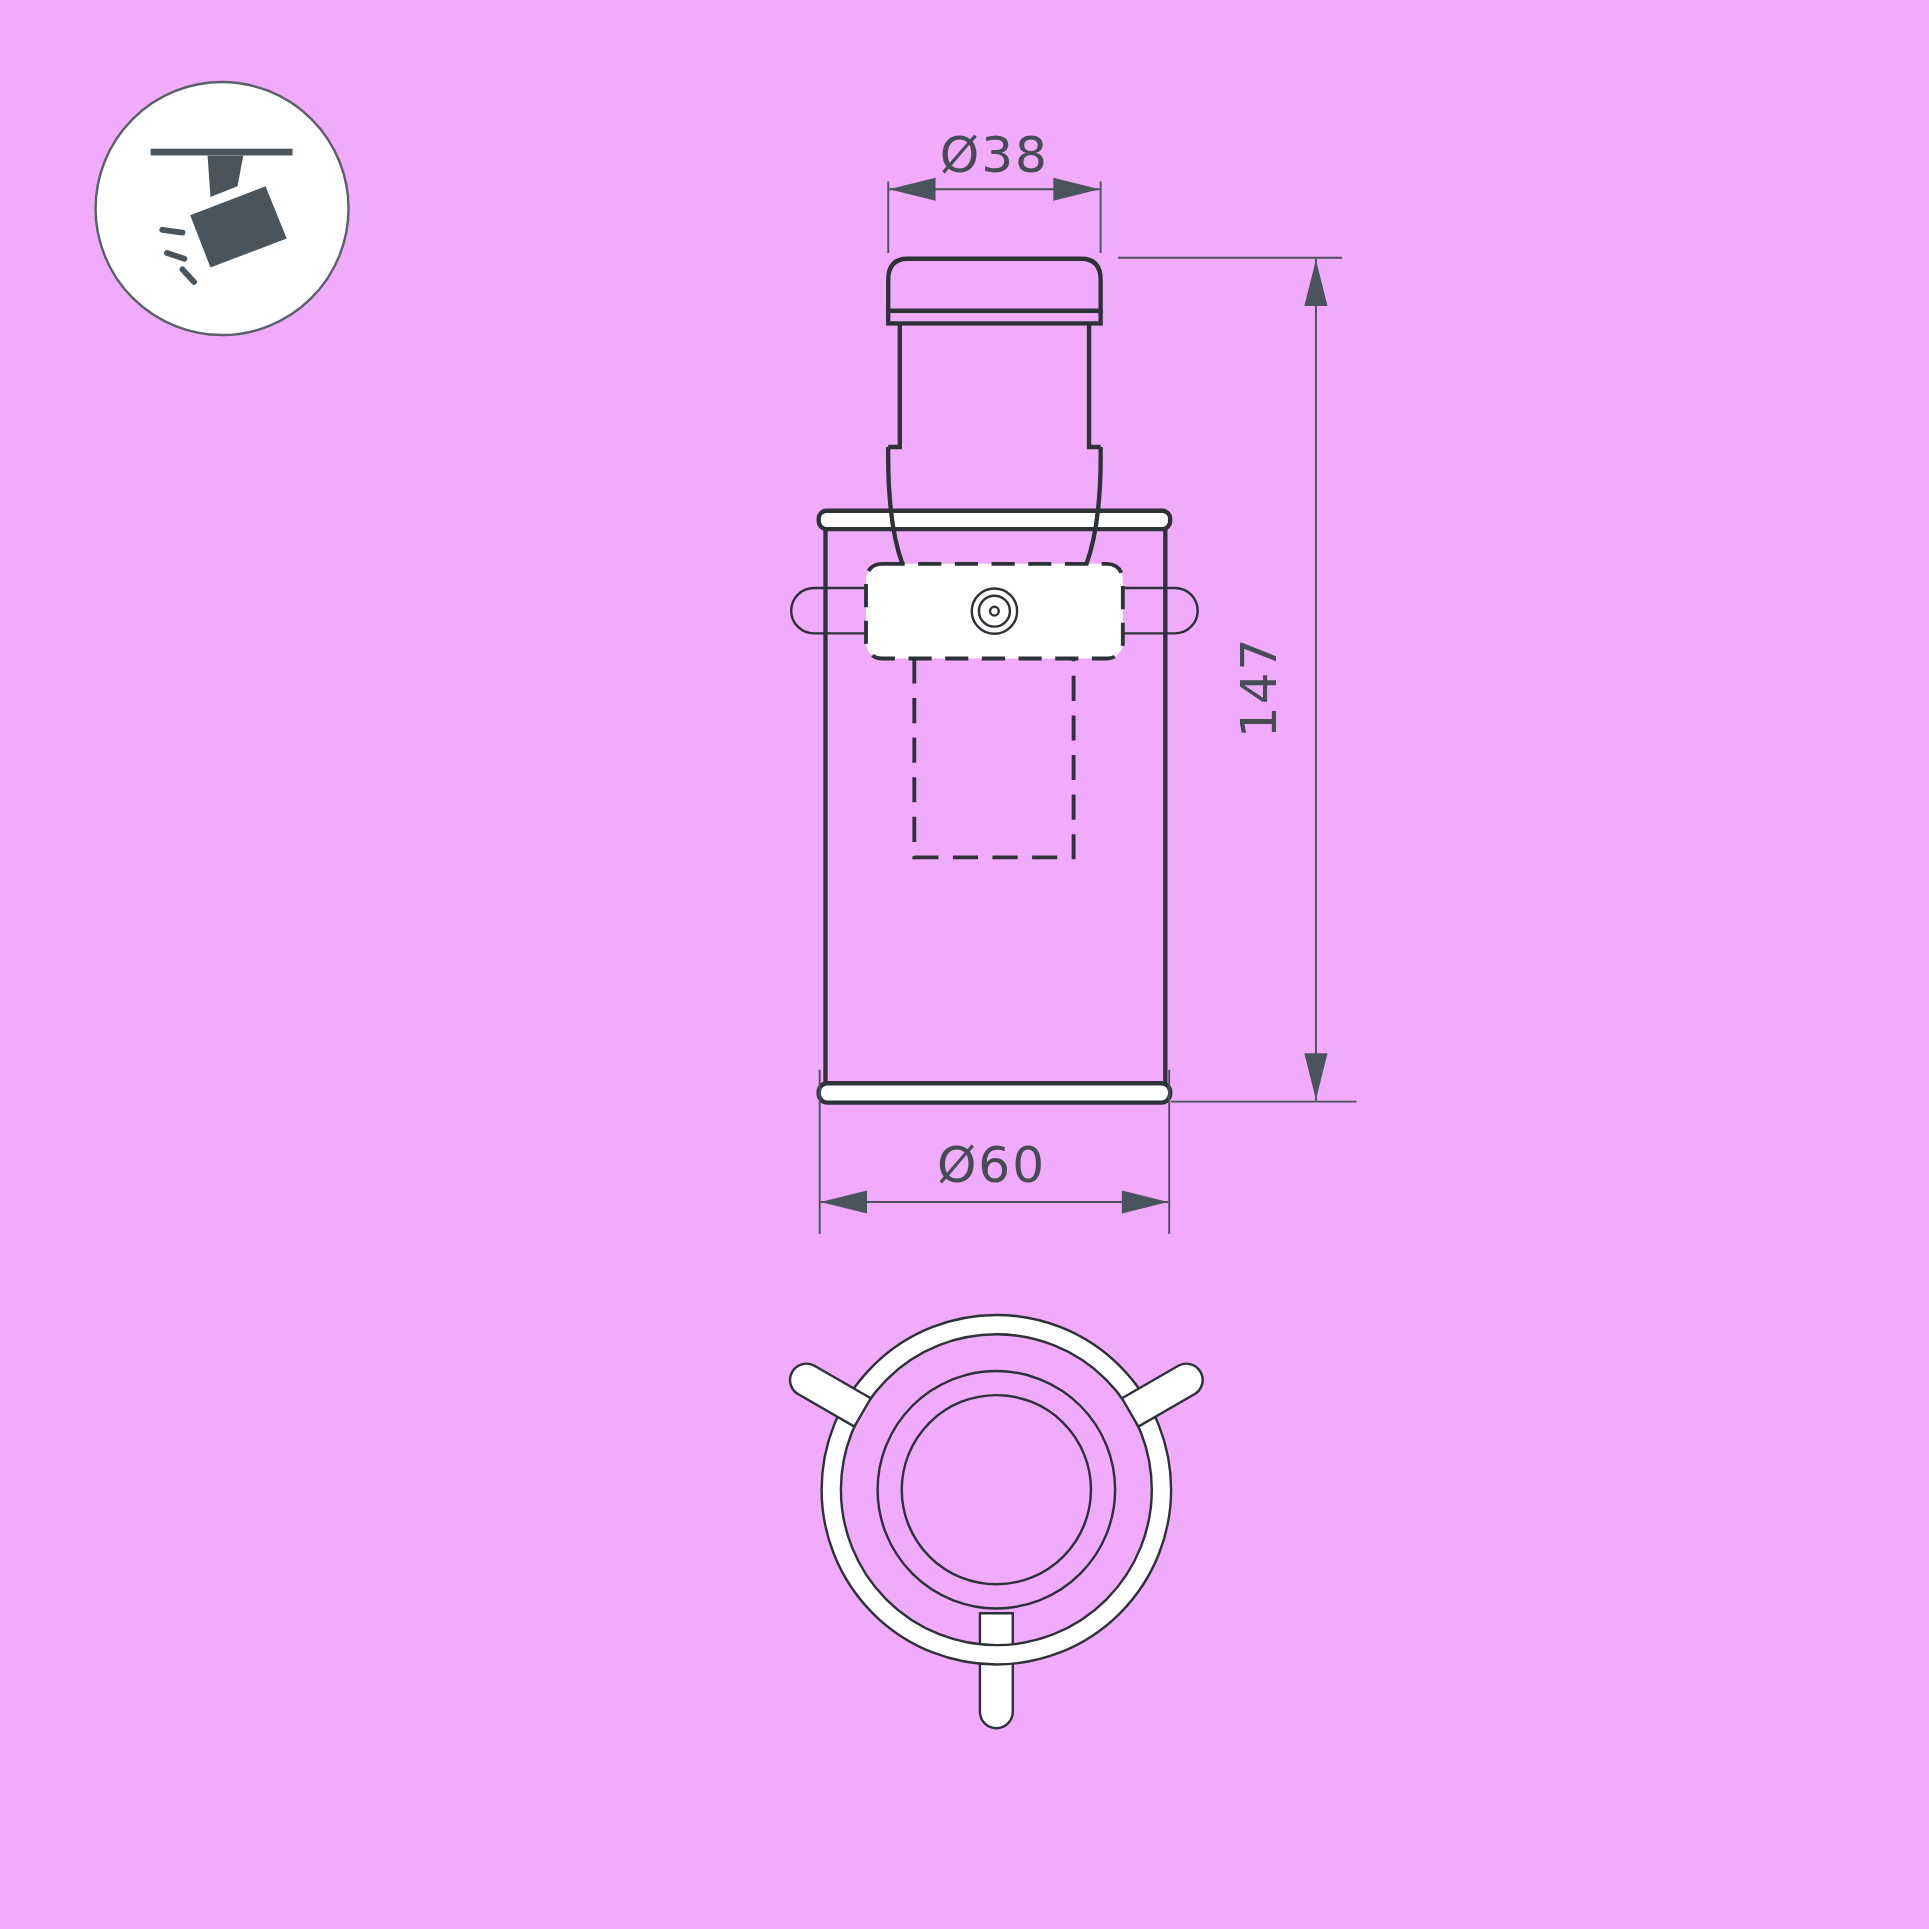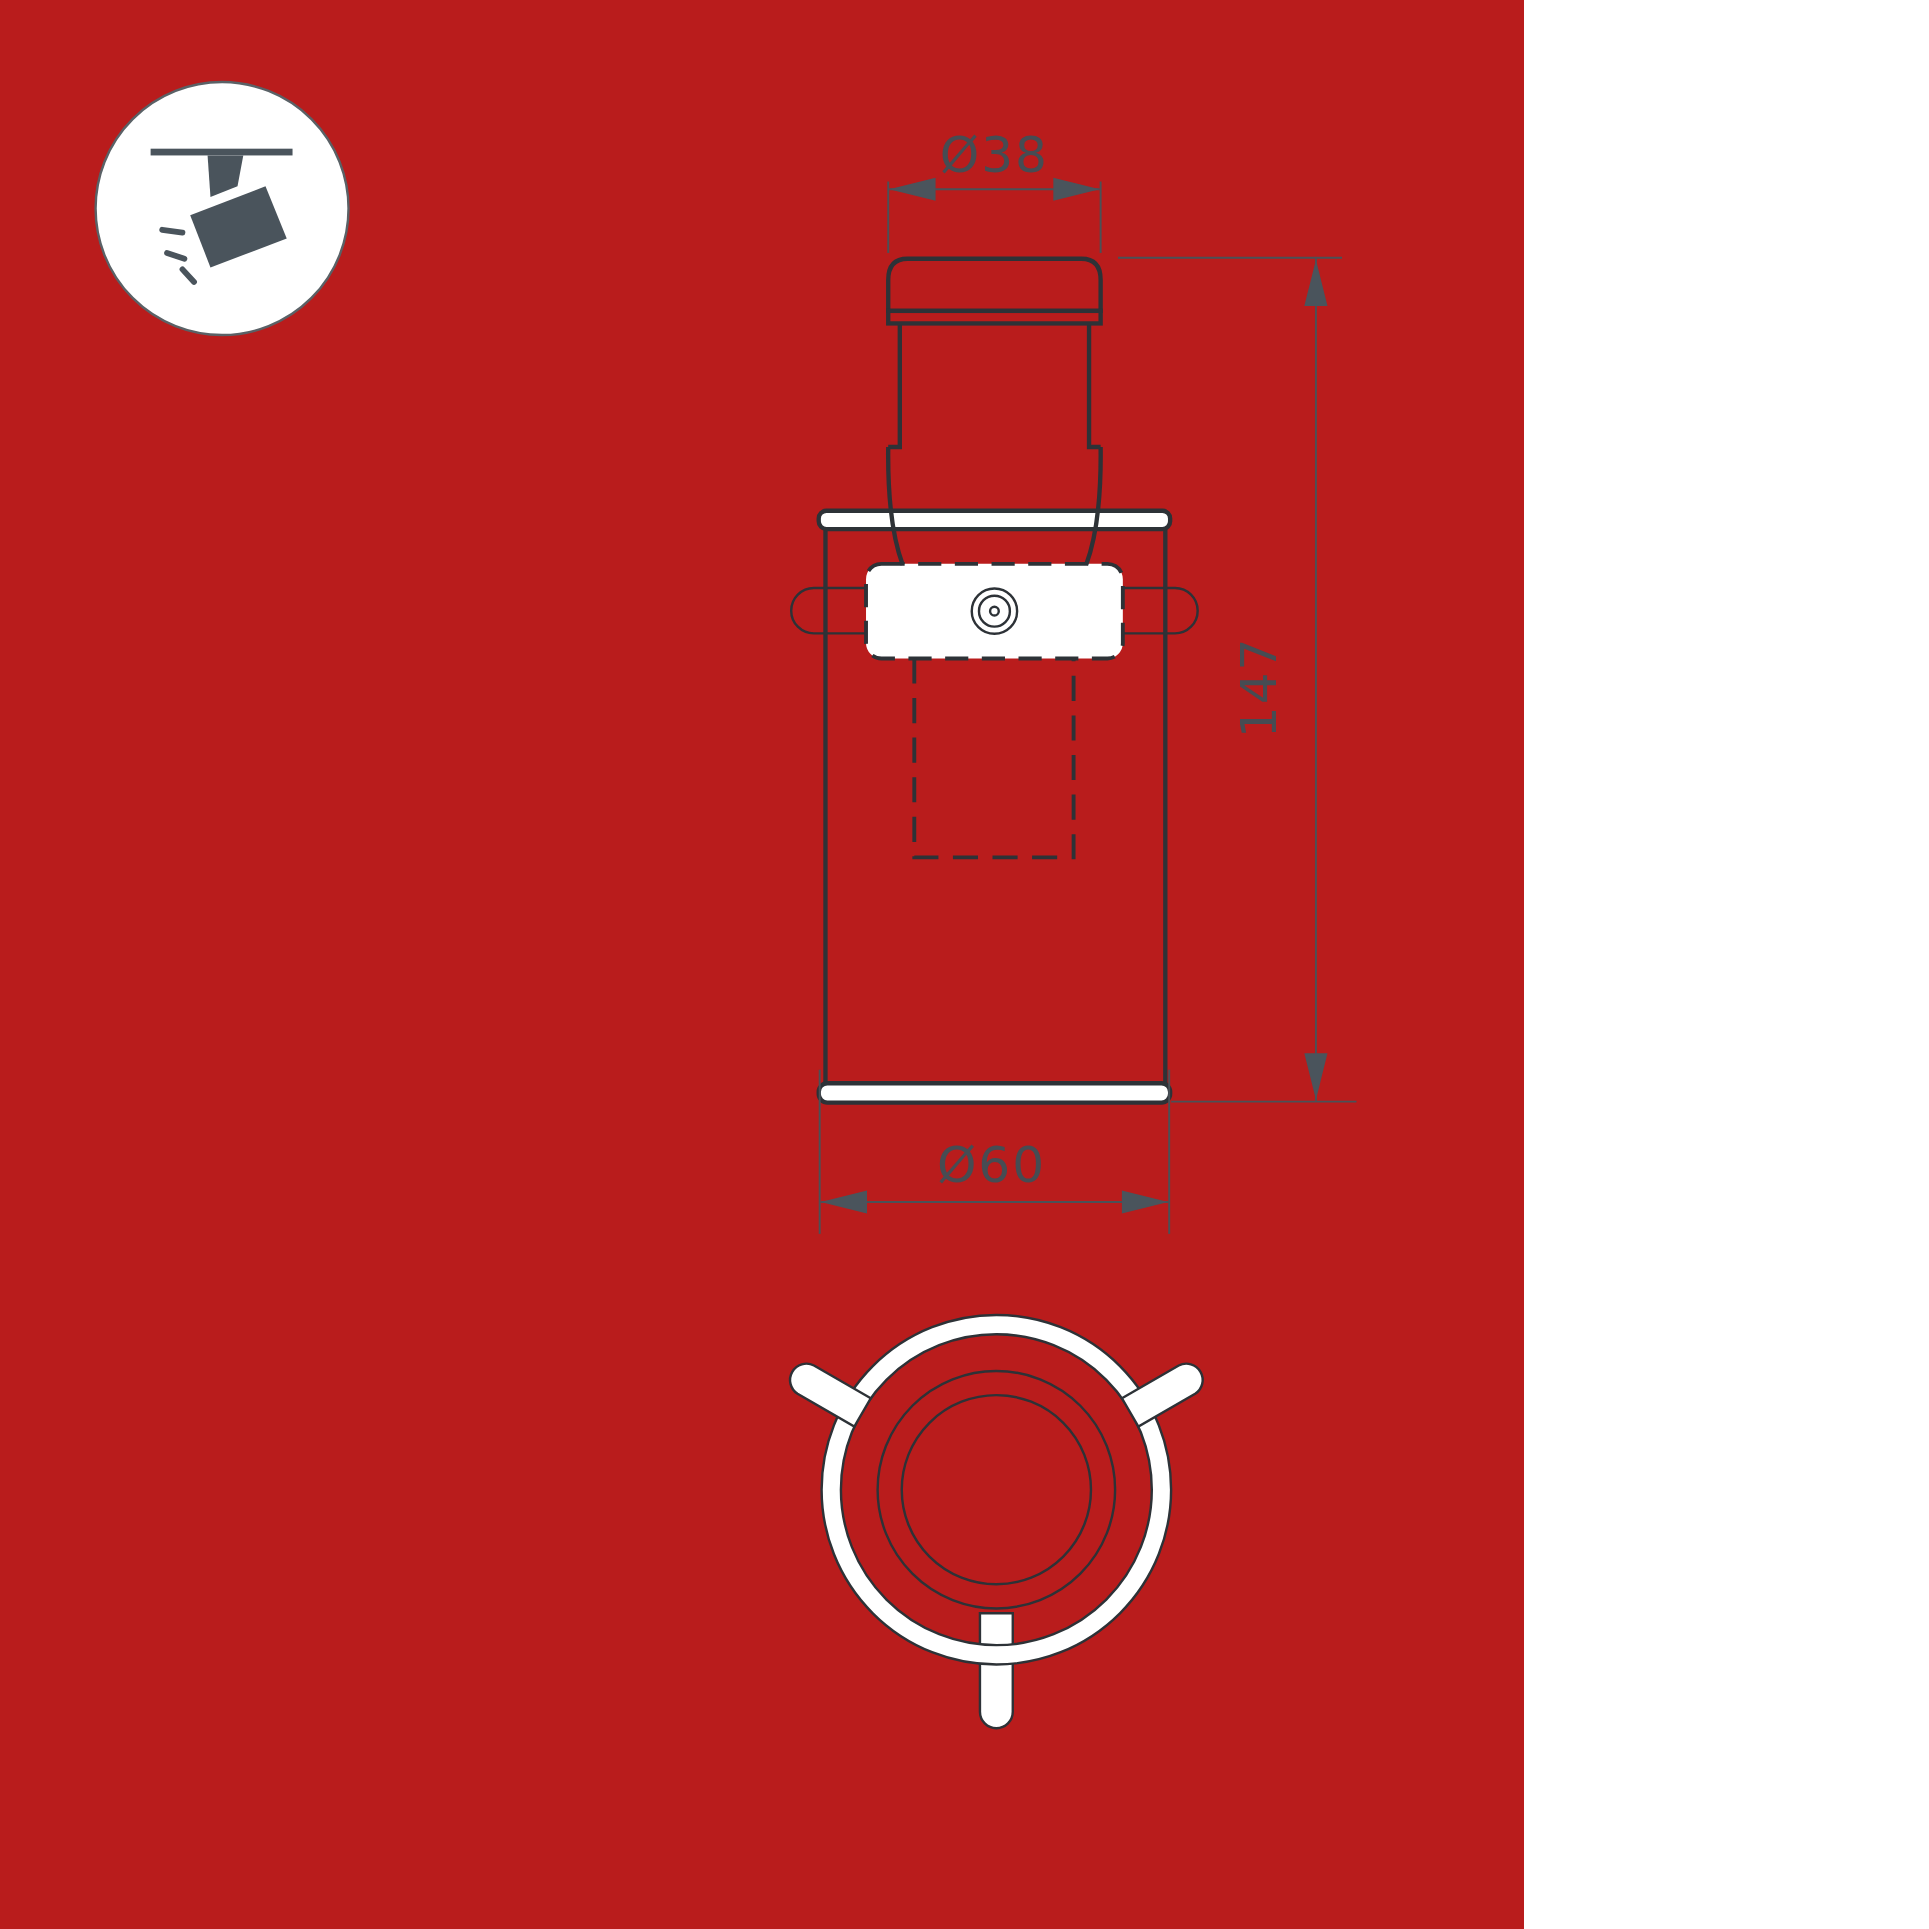--- a/index.html
+++ b/index.html
@@ -1,16 +1,16 @@
 <!DOCTYPE html>
 <html><head>
 <meta charset="utf-8">
 <style>
   html,body{margin:0;padding:0;background:#ffffff;}
-  .page{position:relative;width:1524px;height:1929px;background:#b91c1c;overflow:hidden;
+  .page{position:relative;width:1929px;height:1929px;background:#f0abfc;overflow:hidden;
         font-family:"DejaVu Sans", "Liberation Sans", sans-serif;}
   svg{position:absolute;left:0;top:0;}
   .heavy{fill:none;stroke:#2d3237;stroke-width:4.5;}
   .heavyfill{fill:#ffffff;stroke:#2d3237;stroke-width:4.5;}
   .thin{fill:none;stroke:#2d3237;stroke-width:2.5;}
   .thinfill{fill:#ffffff;stroke:#2d3237;stroke-width:2.5;}
   .dash{fill:#ffffff;stroke:#2d3237;stroke-width:4;stroke-dasharray:24 14;}
   .dashline{fill:none;stroke:#2d3237;stroke-width:4;stroke-dasharray:26 15;}
   .dim{fill:none;stroke:#4a5157;stroke-width:2;}
   .arrow{fill:#4a545c;stroke:none;}

